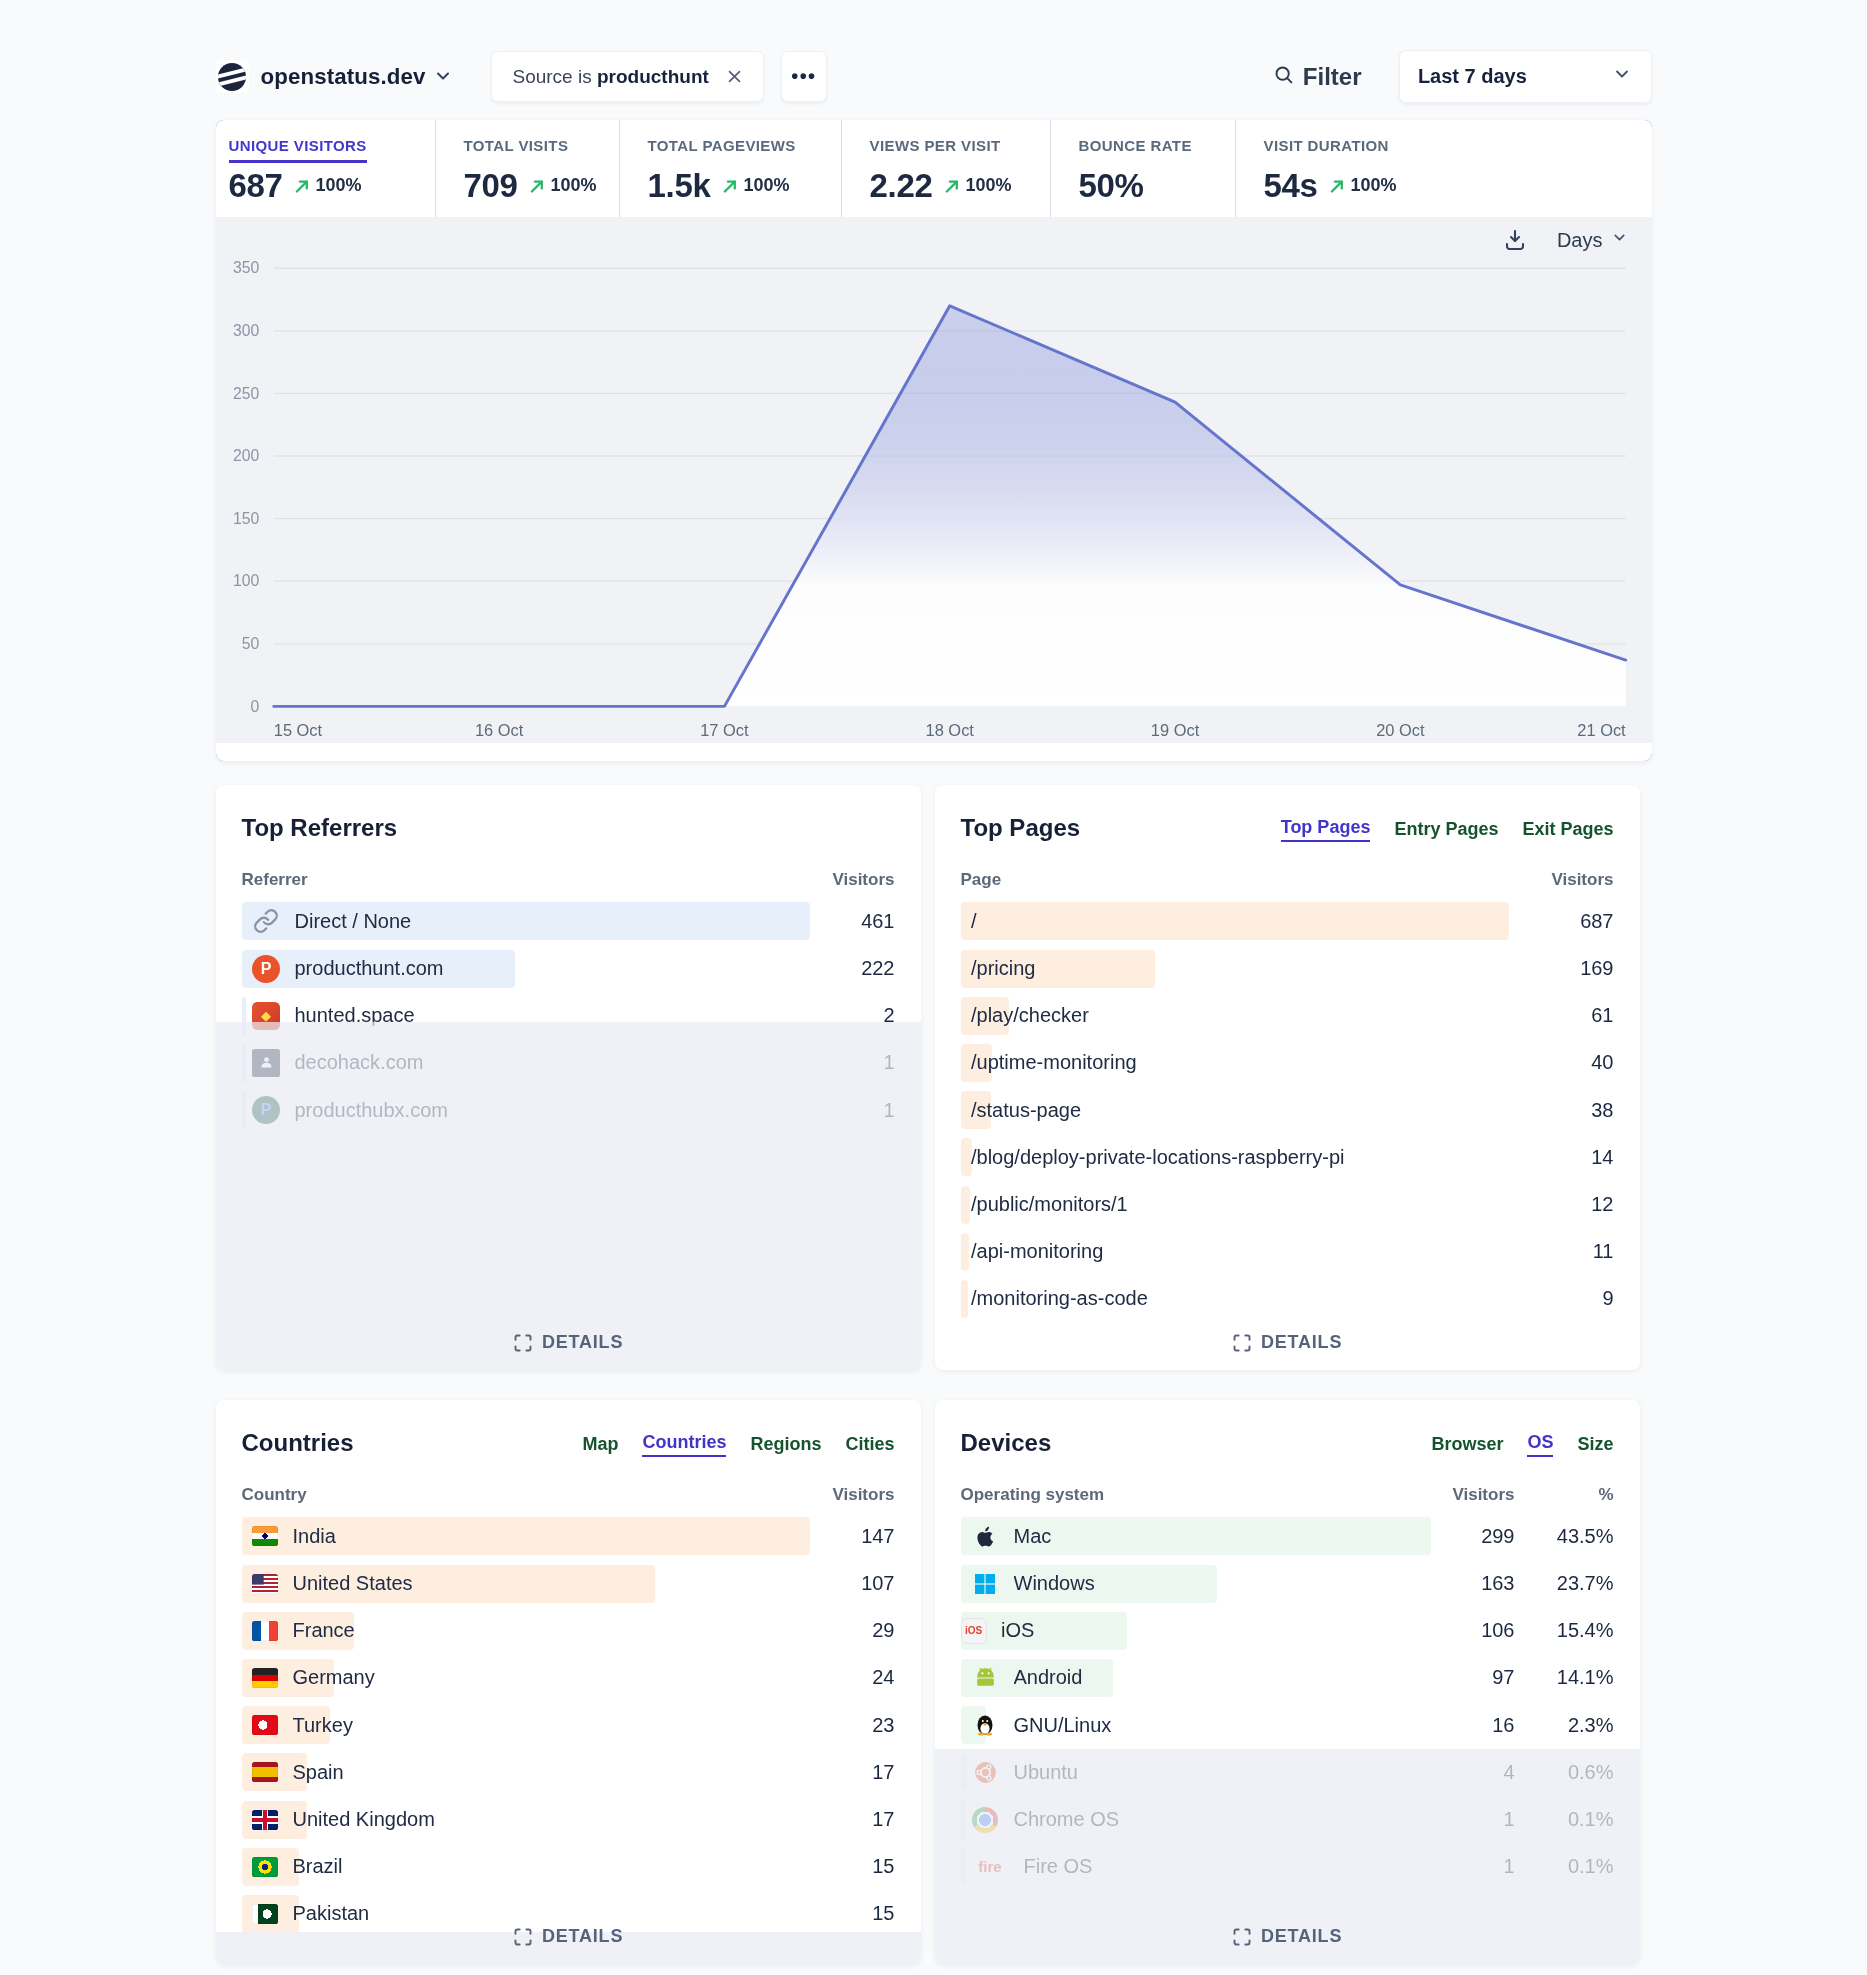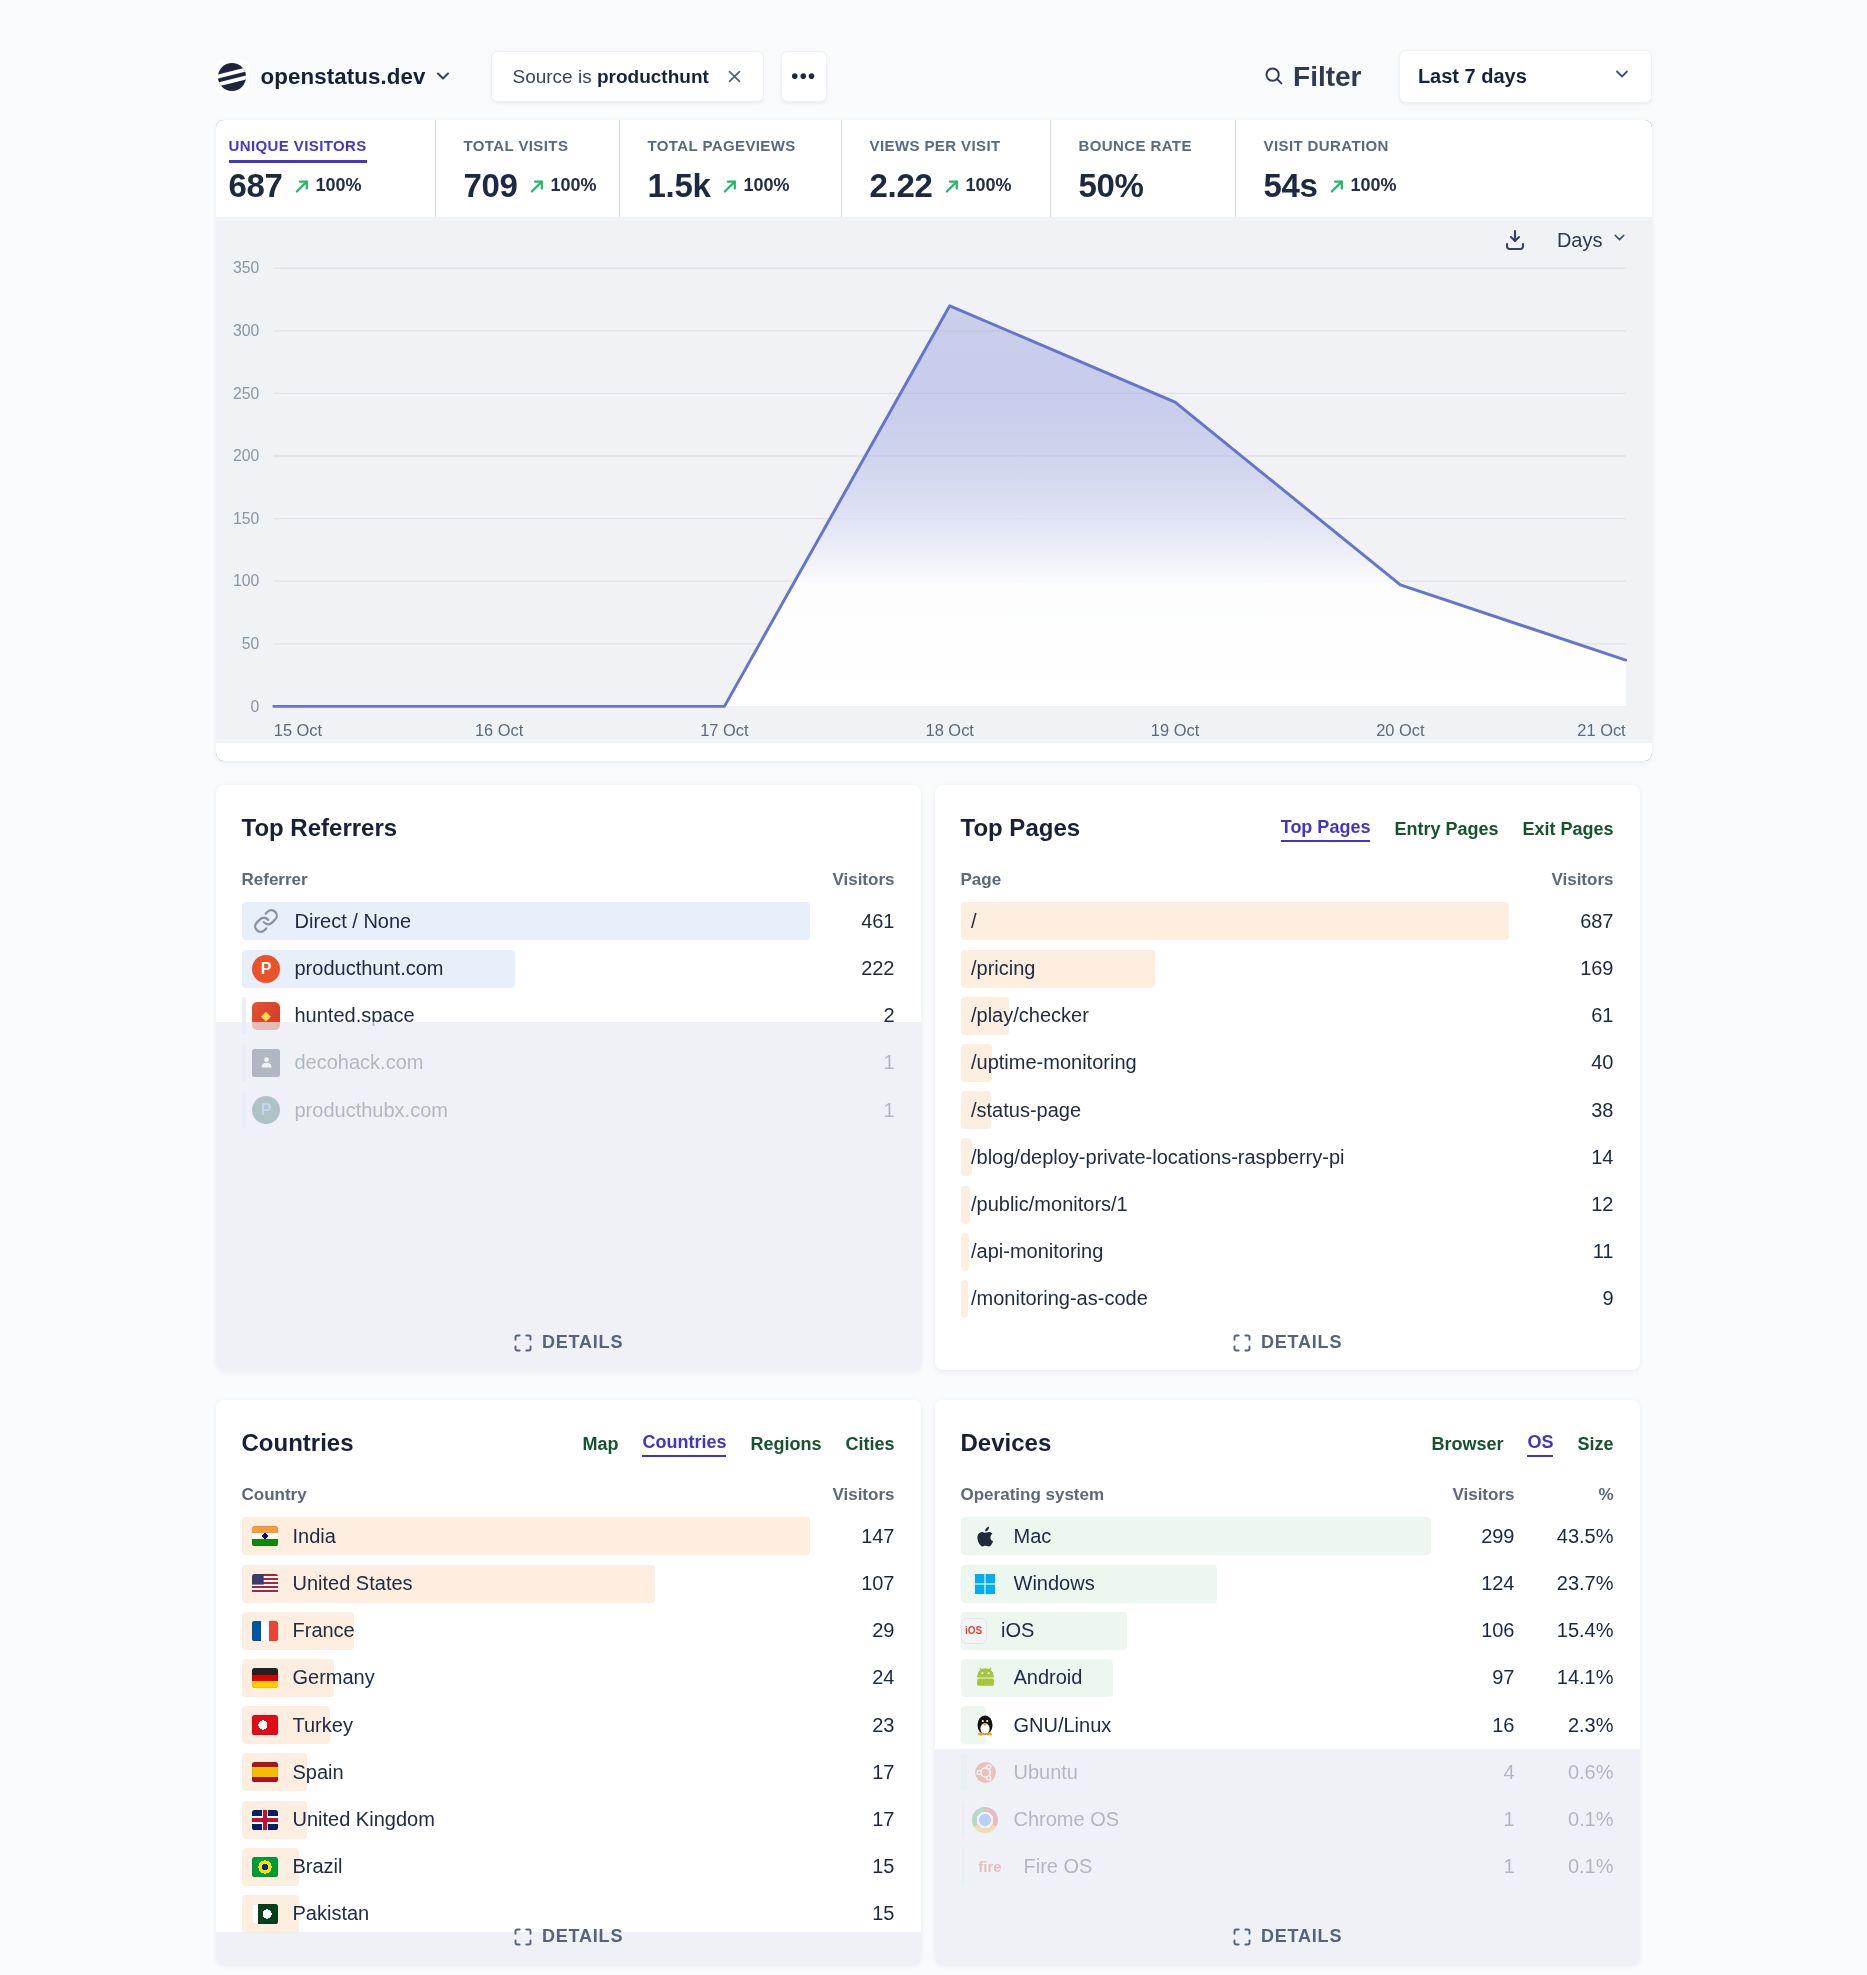--- a/index.html
+++ b/index.html
@@ -13,21 +13,21 @@
   .logo-circle { width:28px; height:28px; border-radius:50%; background:#1c2440; position:relative; overflow:hidden; }
   .logo-circle::before, .logo-circle::after { content:""; position:absolute; left:-4px; right:-4px; height:4px; background:#fff; transform:rotate(-14deg); }
   .logo-circle::before { top:8px; } .logo-circle::after { top:16.4px; }
   .site-name { font-size:22.3px; font-weight:800; color:#172036; letter-spacing:0.1px; }
   .hdr-chev { margin-left:8px; }
   .pill { display:flex; align-items:center; background:#fff; border:0.7px solid #edf0f4; box-shadow:0 1.3px 3.3px rgba(15,23,42,.05); border-radius:6.6px; height:51px; padding:0 20px; margin-left:38px; font-size:19px; color:#3a4557; }
   .pill b { color:#17233c; margin-left:5.3px; }
   .pill .x { margin-left:17px; display:flex; }
   .more-btn { background:#fff; border:0.7px solid #edf0f4; box-shadow:0 1.3px 3.3px rgba(15,23,42,.05); border-radius:6.6px; height:51px; width:46px; margin-left:17px; display:grid; place-items:center; font-size:20px; font-weight:800; color:#1c2940; letter-spacing:1.3px; }
   .spacer { flex:1; }
-  .filter-btn { display:flex; align-items:center; gap:9.2px; font-size:28px; font-weight:600; color:#2e3a4e; margin-right:37px; }
+  .filter-btn { display:flex; align-items:center; gap:9.2px; font-size:24px; font-weight:600; color:#2e3a4e; margin-right:37px; }
   .date-select { display:flex; align-items:center; justify-content:space-between; width:253px; height:53px; background:#fff; border:0.7px solid #edf0f4; box-shadow:0 1.3px 3.3px rgba(15,23,42,.05); border-radius:6.6px; padding:0 18.4px; font-size:20px; font-weight:600; color:#17233c; }
 
   
   .top-card { margin-top:18.4px; background:#3b82f6; border-radius:8px; box-shadow:0 1.3px 5.3px rgba(15,23,42,.06); overflow:hidden; }
   .stats-row { display:flex; height:97px; background:#fff; }
   .stat { padding:16.4px 6.6px 0 28px; }
   .stat:first-child { padding-left:13px; }
   .stat + .stat { border-left:1.3px solid #d7dde5; }
   .stat-label { font-size:15px; font-weight:700; letter-spacing:0.4px; color:#5a6a7d; white-space:nowrap; }
   .stat-label.active { color:#4338ca; border-bottom:3.3px solid #4634c8; padding-bottom:6px; }
@@ -523,21 +523,21 @@
               <span class="osic">
                 <svg width="24" height="24" viewBox="0 0 24 24" fill="#00adef">
                   <rect x="2" y="2" width="9.4" height="9.4"></rect>
                   <rect x="12.6" y="2" width="9.4" height="9.4"></rect>
                   <rect x="2" y="12.6" width="9.4" height="9.4"></rect>
                   <rect x="12.6" y="12.6" width="9.4" height="9.4"></rect>
                 </svg>
               </span>
             </span>
             <span class="row-label">Windows</span>
-            <span class="row-val">124</span>
+            <span class="row-val">163</span>
             <span class="row-pct">23.7%</span>
           </div>
           <div class="row">
             <span class="bar" style="background: rgb(236, 248, 239); width: 25.5251%;"></span>
             <span style="display: flex; position: relative; z-index: 1;">
               <span class="ios-badge">iOS</span>
             </span>
             <span class="row-label">iOS</span>
             <span class="row-val">106</span>
             <span class="row-pct">15.4%</span>

